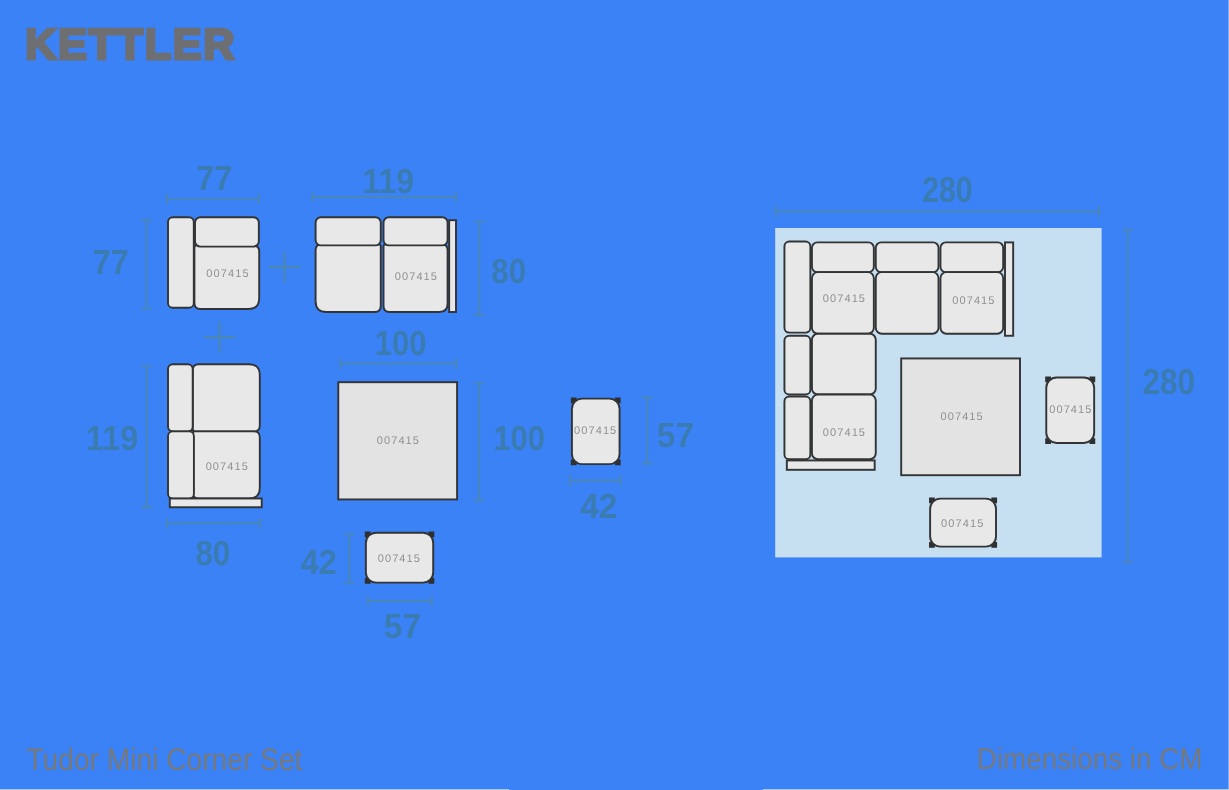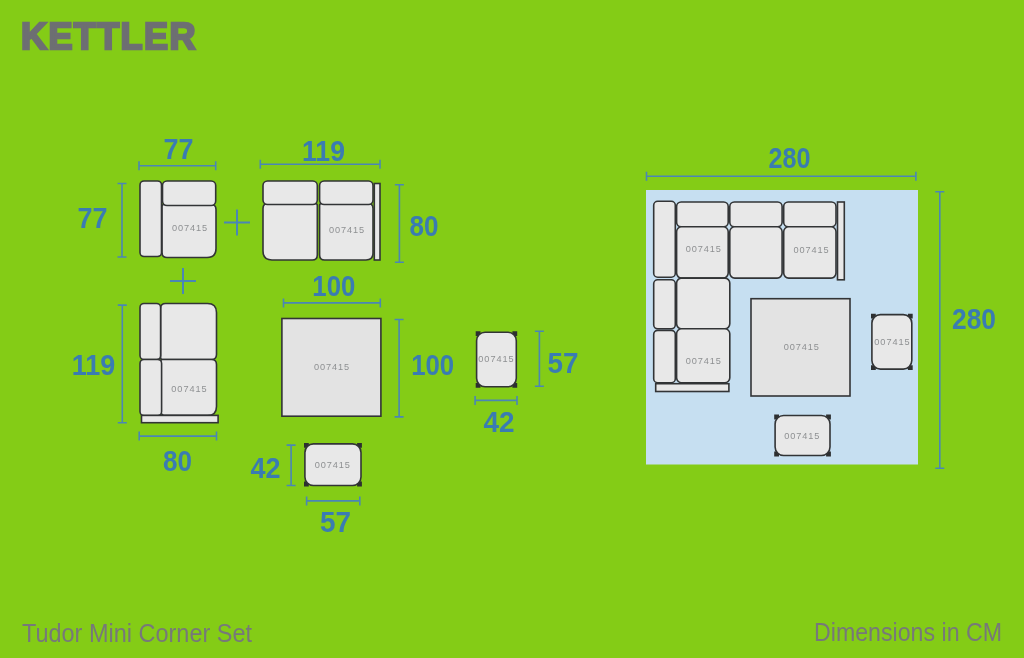--- a/index.html
+++ b/index.html
@@ -1,16 +1,16 @@
 <!DOCTYPE html>
 <html><head>
 <meta charset="utf-8">
 <style>
   html,body{margin:0;padding:0;background:#ffffff;}
-  .stage{position:relative;width:1024px;height:658px;background:#84cc16;overflow:hidden;font-family:"Liberation Sans",sans-serif;}
+  .stage{position:relative;width:1024px;height:658px;background:#3b82f6;overflow:hidden;font-family:"Liberation Sans",sans-serif;}
   svg text{font-family:"Liberation Sans",sans-serif;}
   .num{fill:#3a7cb2;font-weight:bold;font-size:29px;text-anchor:middle;}
   .code{fill:#8e9092;font-size:9.2px;text-anchor:middle;letter-spacing:0.9px;}
   .dim{stroke:#4a86b6;stroke-width:1.6;fill:none;}
   .fur{fill:#e8e8e8;stroke:#323436;stroke-width:1.6;}
   .plus{stroke:#4a86b6;stroke-width:2;fill:none;}
 </style>
 </head>
 <body>
 <div class="stage">

